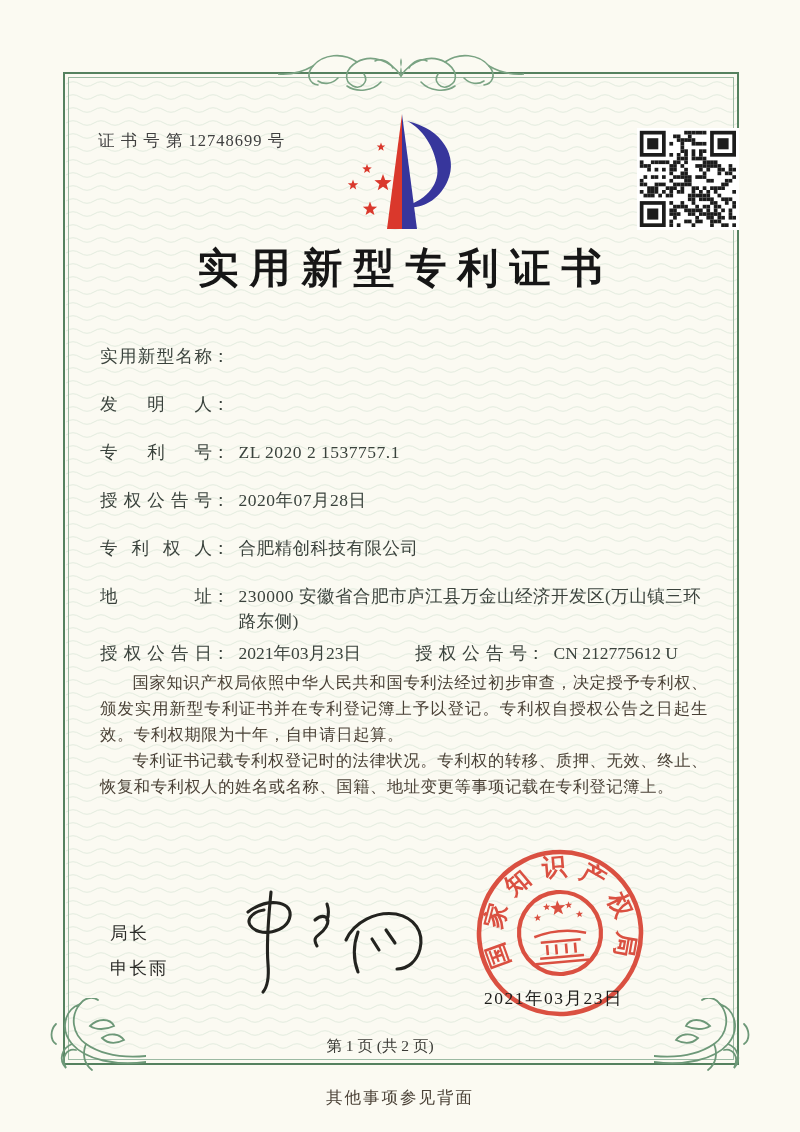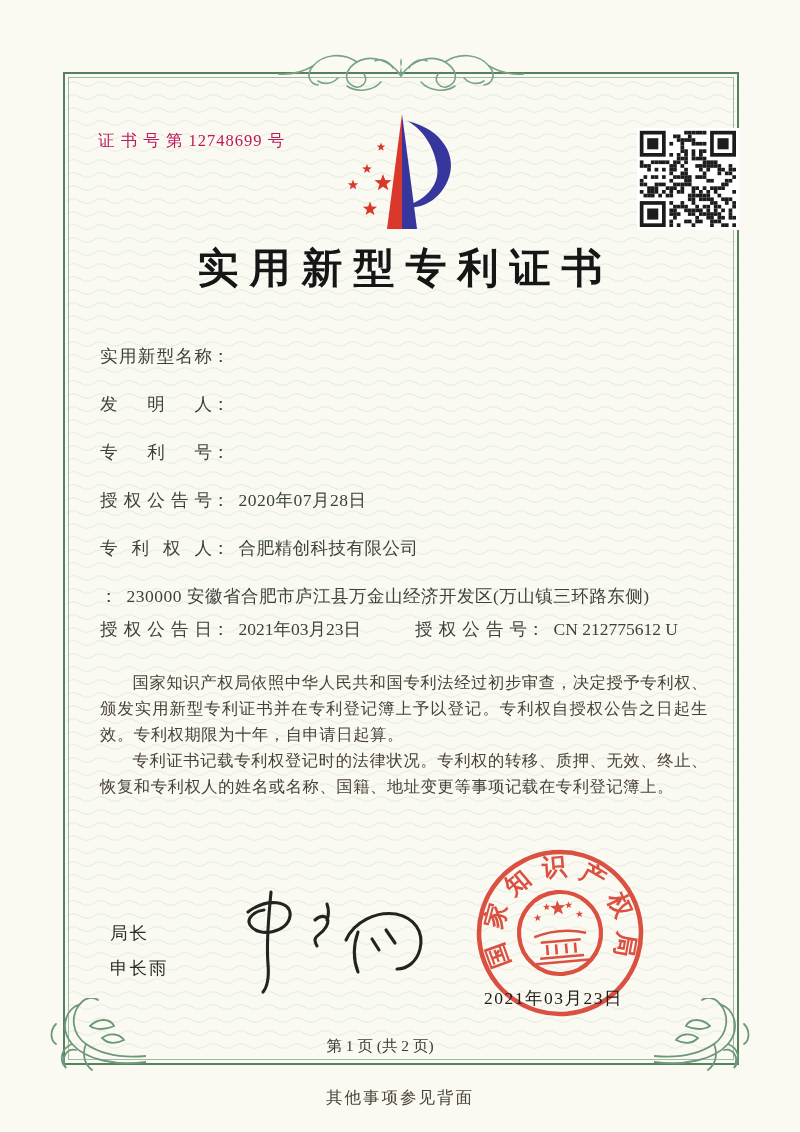--- a/index.html
+++ b/index.html
@@ -17,21 +17,21 @@
     position:absolute;left:63px;top:72px;width:672px;height:989px;
     border:2px solid #55815f;z-index:2;
   }
   .frame-inner{
     position:absolute;left:3px;top:3px;right:3px;bottom:3px;
     border:1px solid #9cbaa3;
   }
   .ornament{z-index:3;}
   
   .cert-no{
-    left:98px;top:130px;font-size:16.5px;letter-spacing:1px;color:#be185d;z-index:4;
+    left:98px;top:130px;font-size:16.5px;letter-spacing:1px;color:#404040;z-index:4;
   }
   #logo{left:341px;top:111px;z-index:4;}
   #qr{left:637px;top:128px;z-index:4;}
   .title{
     left:0;top:241px;width:800px;text-align:center;z-index:4;
     font-size:41px;font-weight:600;letter-spacing:11px;padding-left:11px;
     color:#161616;box-sizing:border-box;
   }
   
   .fields{left:100px;top:344px;width:606px;z-index:4;font-size:17.5px;color:#3a423c;}
@@ -448,32 +448,34 @@
     <span class="flabel">实用新型名称</span>
       <span class="fcolon">：</span>
   </div>
   <div class="frow">
     <span class="flabel">发明人</span>
       <span class="fcolon">：</span>
   </div>
   <div class="frow">
     <span class="flabel">专利号</span>
       <span class="fcolon">：</span>
+    <span class="fvalue">ZL 2020 2 1537757.1</span>
   </div>
   <div class="frow">
     <span class="flabel">授权公告号</span>
       <span class="fcolon">：</span>
     <span class="fvalue">2020年07月28日</span>
   </div>
   <div class="frow">
     <span class="flabel">专利权人</span>
       <span class="fcolon">：</span>
     <span class="fvalue">合肥精创科技有限公司</span>
   </div>
   <div class="frow addr">
+    <span class="flabel">地址</span>
       <span class="fcolon">：</span>
     <span class="fvalue">230000 安徽省合肥市庐江县万金山经济开发区(万山镇三环路东侧)</span>
   </div>
   <div class="frow">
     <span class="gpair">
       <span class="flabel">授权公告日</span>
         <span class="fcolon">：</span>
       <span>2021年03月23日</span>
     </span>
     <span class="gpair">

